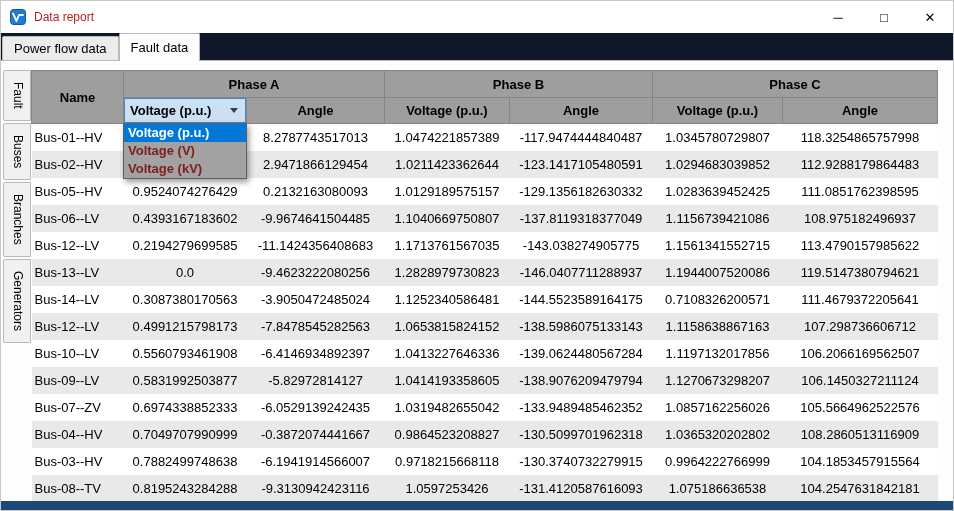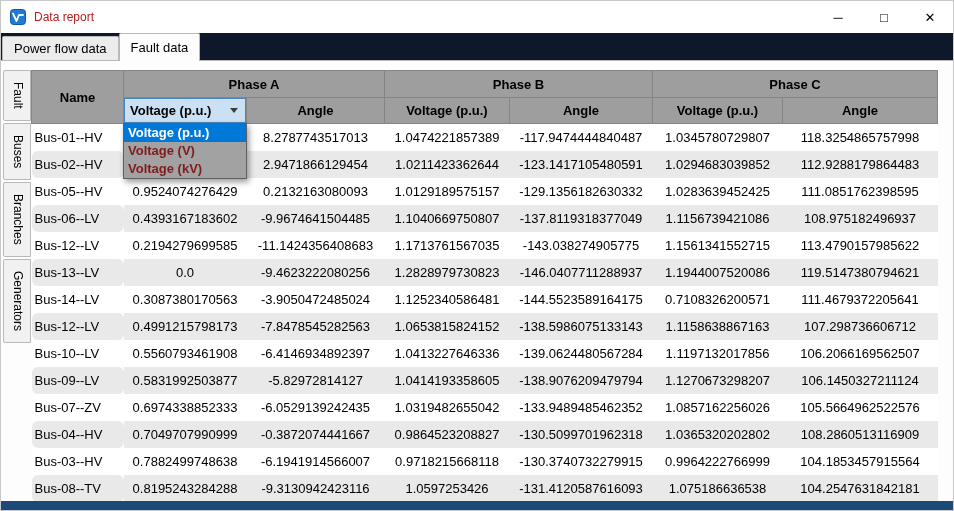--- a/index.html
+++ b/index.html
@@ -81,21 +81,21 @@
     font-weight: bold; color: #000;
     padding: 0; overflow: hidden; white-space: nowrap; text-align: center;
   }
   .hrow1 th { height: 27px; }
   .hrow2 th { height: 26px; }
   td {
     height: 27px; padding: 0 3px;
     text-align: center; color: #000;
     overflow: hidden; white-space: nowrap;
   }
-  td.name-cell { text-align: left; padding-left: 3px; border-radius: 6px; }
+  td.name-cell { text-align: left; padding-left: 3px; }
   tbody tr:nth-child(odd)  { background: #ffffff; }
   tbody tr:nth-child(even) { background: var(--row_alt, #e9e9e9); }
   
   th.combo-cell { padding: 0; }
   .combobox {
     height: 100%; width: 100%;
     display: flex; align-items: center;
     background: var(--combobox_bg, #cce0f4);
     border: 1px solid #4a86c2;
     padding-left: 5px; font-weight: bold;

